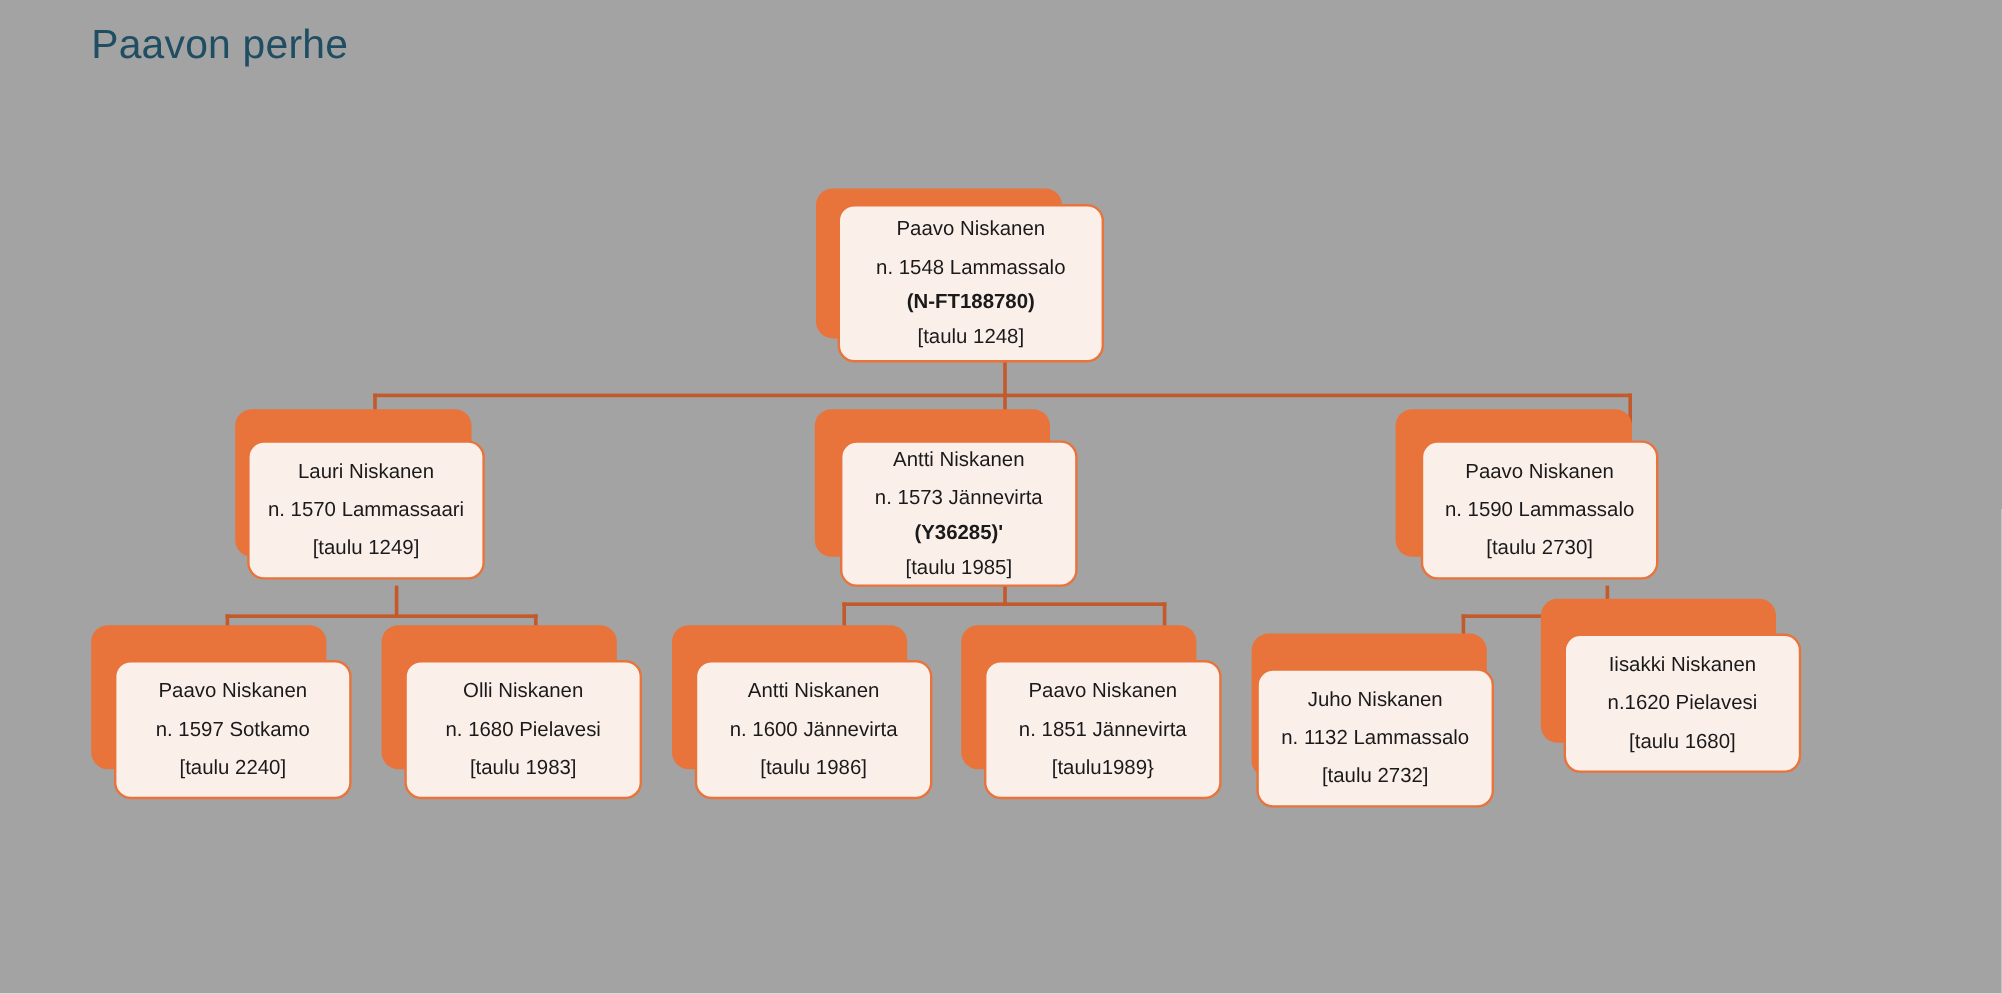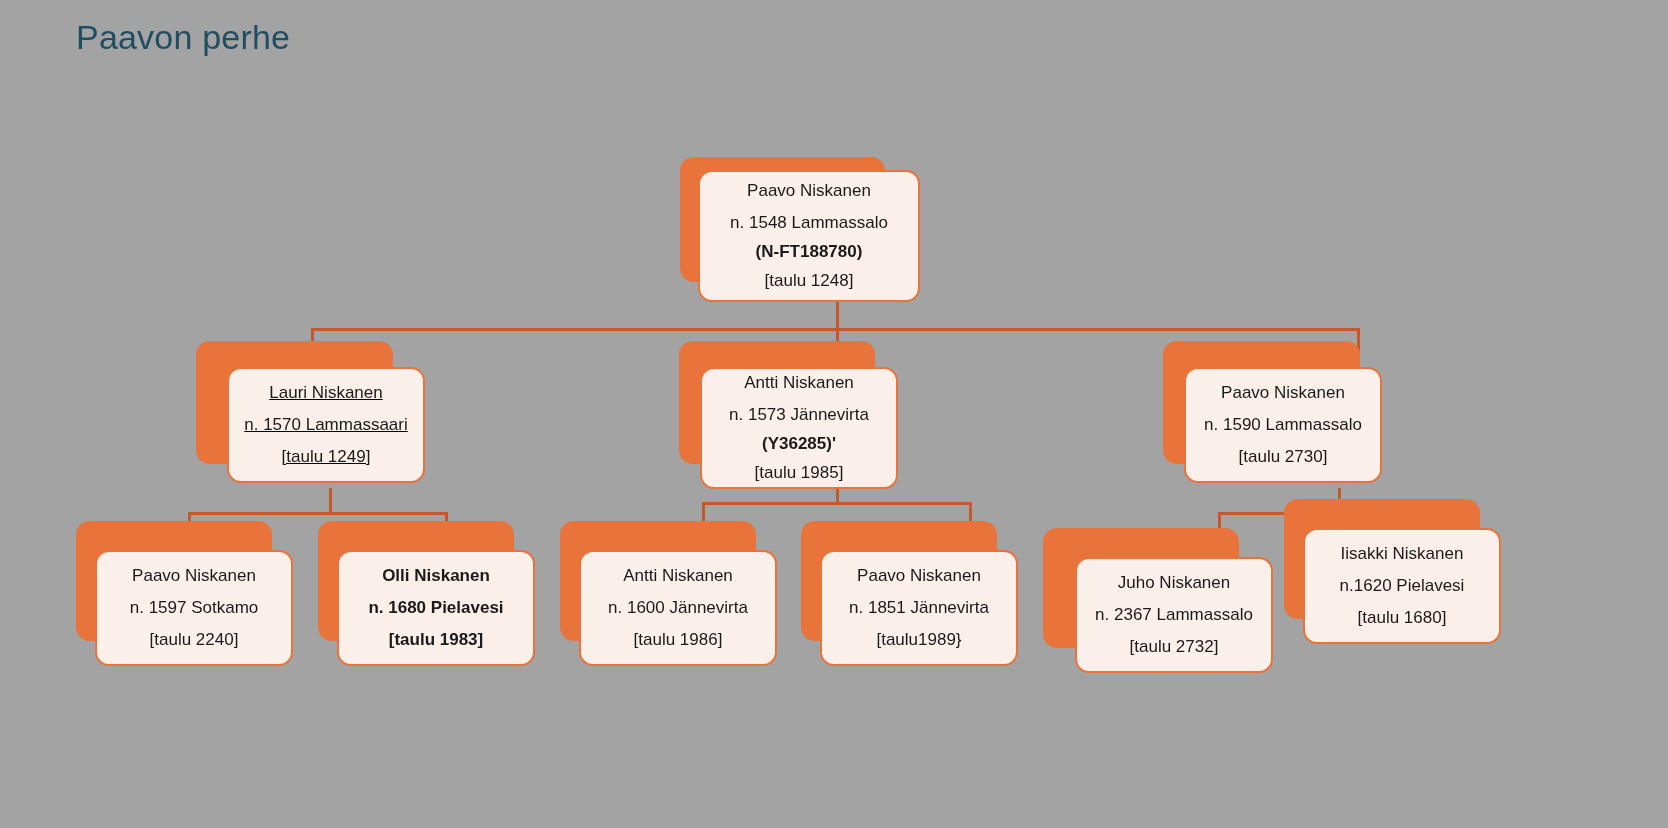--- a/index.html
+++ b/index.html
@@ -110,21 +110,21 @@
     <div class="card" style="left:18px; top:13px; width:222px; height:132px;">
       <div class="line">Paavo Niskanen</div>
       <div class="line">n. 1548 Lammassalo</div>
       <div class="line bold">(N-FT188780)</div>
       <div class="line">[taulu 1248]</div>
     </div>
   </div>
 
   <div class="node" style="left:196px; top:341px; width:240px; height:150px;">
     <div class="shadow" style="width:197px; height:123px;"></div>
-    <div class="card" style="left:31px; top:26px; width:198px; height:116px;text-decoration:underline;">
+    <div class="card" style="left:10px; top:26px; width:198px; height:116px;">
       <div class="line">Lauri Niskanen</div>
       <div class="line">n. 1570 Lammassaari</div>
       <div class="line">[taulu 1249]</div>
     </div>
   </div>
 
   <div class="node" style="left:679px; top:341px; width:240px; height:150px;">
     <div class="shadow" style="width:196px; height:123px;"></div>
     <div class="card" style="left:21px; top:26px; width:198px; height:122px;">
       <div class="line">Antti Niskanen</div>
@@ -147,21 +147,21 @@
     <div class="shadow" style="width:196px; height:120px;"></div>
     <div class="card" style="left:19px; top:29px; width:198px; height:116px;">
       <div class="line">Paavo Niskanen</div>
       <div class="line">n. 1597 Sotkamo</div>
       <div class="line">[taulu 2240]</div>
     </div>
   </div>
 
   <div class="node" style="left:318px; top:521px; width:230px; height:155px;">
     <div class="shadow" style="width:196px; height:120px;"></div>
-    <div class="card" style="left:19px; top:29px; width:198px; height:116px;font-weight:bold;">
+    <div class="card" style="left:19px; top:29px; width:198px; height:116px;">
       <div class="line">Olli Niskanen</div>
       <div class="line">n. 1680 Pielavesi</div>
       <div class="line">[taulu 1983]</div>
     </div>
   </div>
 
   <div class="node" style="left:560px; top:521px; width:230px; height:155px;">
     <div class="shadow" style="width:196px; height:120px;"></div>
     <div class="card" style="left:19px; top:29px; width:198px; height:116px;">
       <div class="line">Antti Niskanen</div>
@@ -174,23 +174,23 @@
     <div class="shadow" style="width:196px; height:120px;"></div>
     <div class="card" style="left:19px; top:29px; width:198px; height:116px;">
       <div class="line">Paavo Niskanen</div>
       <div class="line">n. 1851 Jännevirta</div>
       <div class="line">[taulu1989}</div>
     </div>
   </div>
 
   <div class="node" style="left:1043px; top:528px; width:230px; height:155px;">
     <div class="shadow" style="width:196px; height:120px;"></div>
-    <div class="card" style="left:32px; top:29px; width:198px; height:116px;align-items:center;">
+    <div class="card" style="left:4px; top:29px; width:198px; height:116px;align-items:center;">
       <div class="line">Juho Niskanen</div>
-      <div class="line">n. 2367 Lammassalo</div>
+      <div class="line">n. 1132 Lammassalo</div>
       <div class="line">[taulu 2732]</div>
     </div>
   </div>
 
   <div class="node" style="left:1284px; top:499px; width:230px; height:155px;">
     <div class="shadow" style="width:196px; height:120px;"></div>
     <div class="card" style="left:19px; top:29px; width:198px; height:116px;">
       <div class="line">Iisakki Niskanen</div>
       <div class="line">n.1620 Pielavesi</div>
       <div class="line">[taulu 1680]</div>

